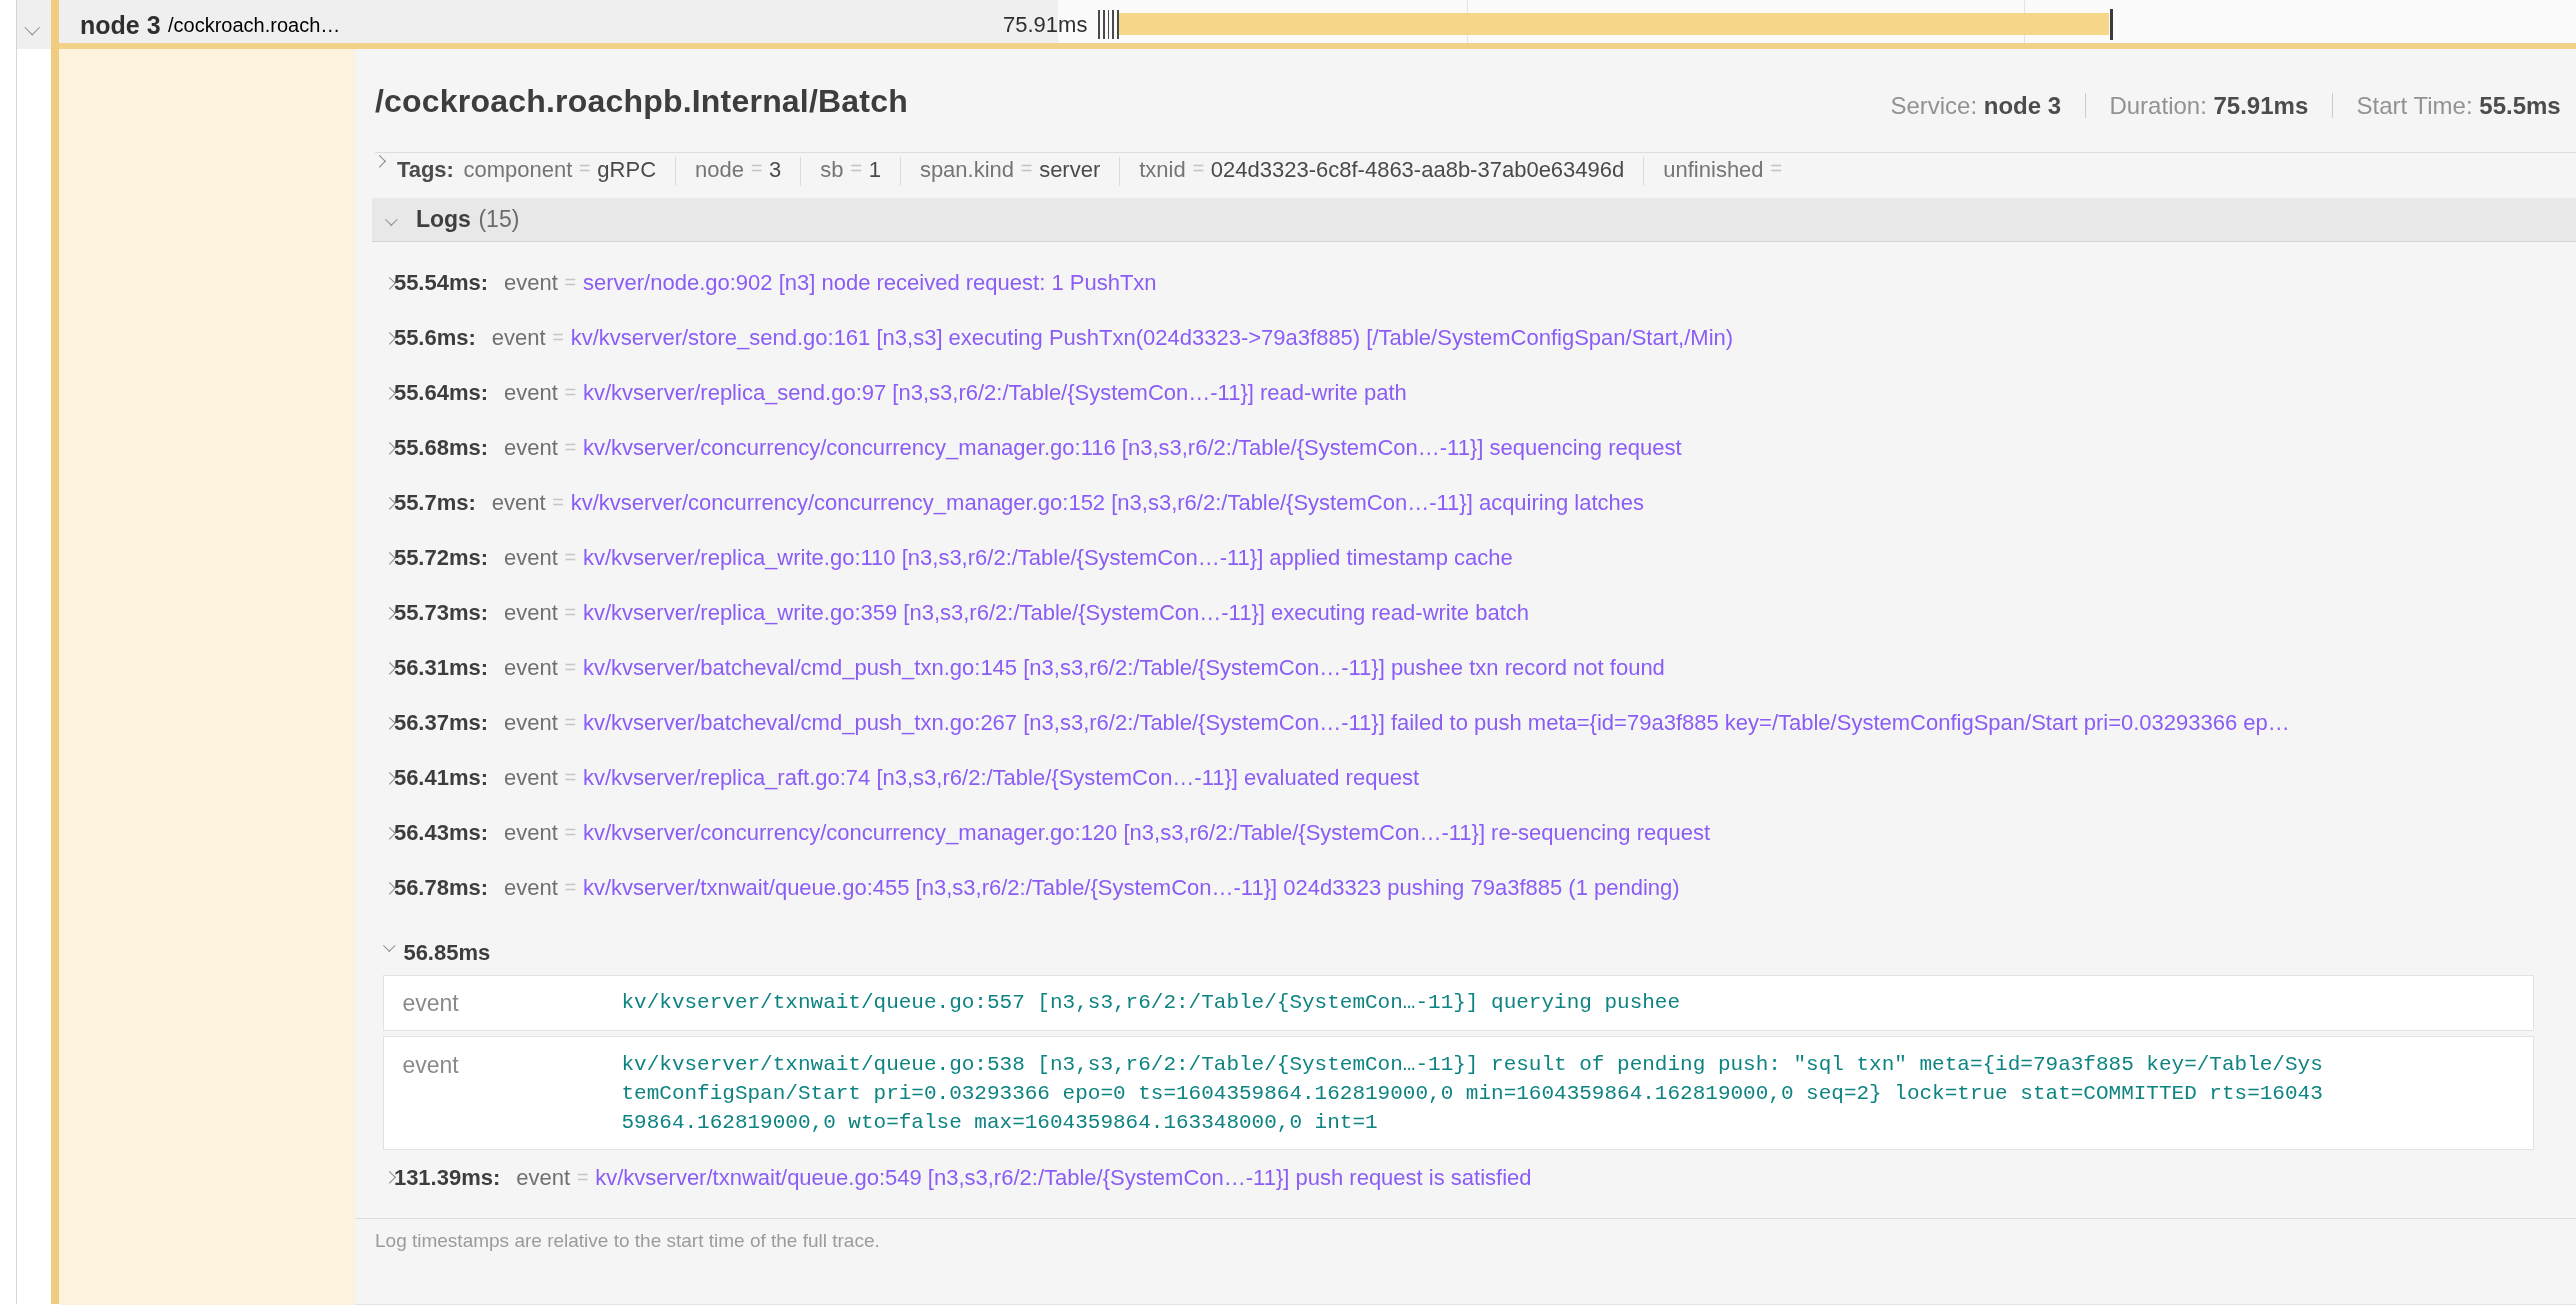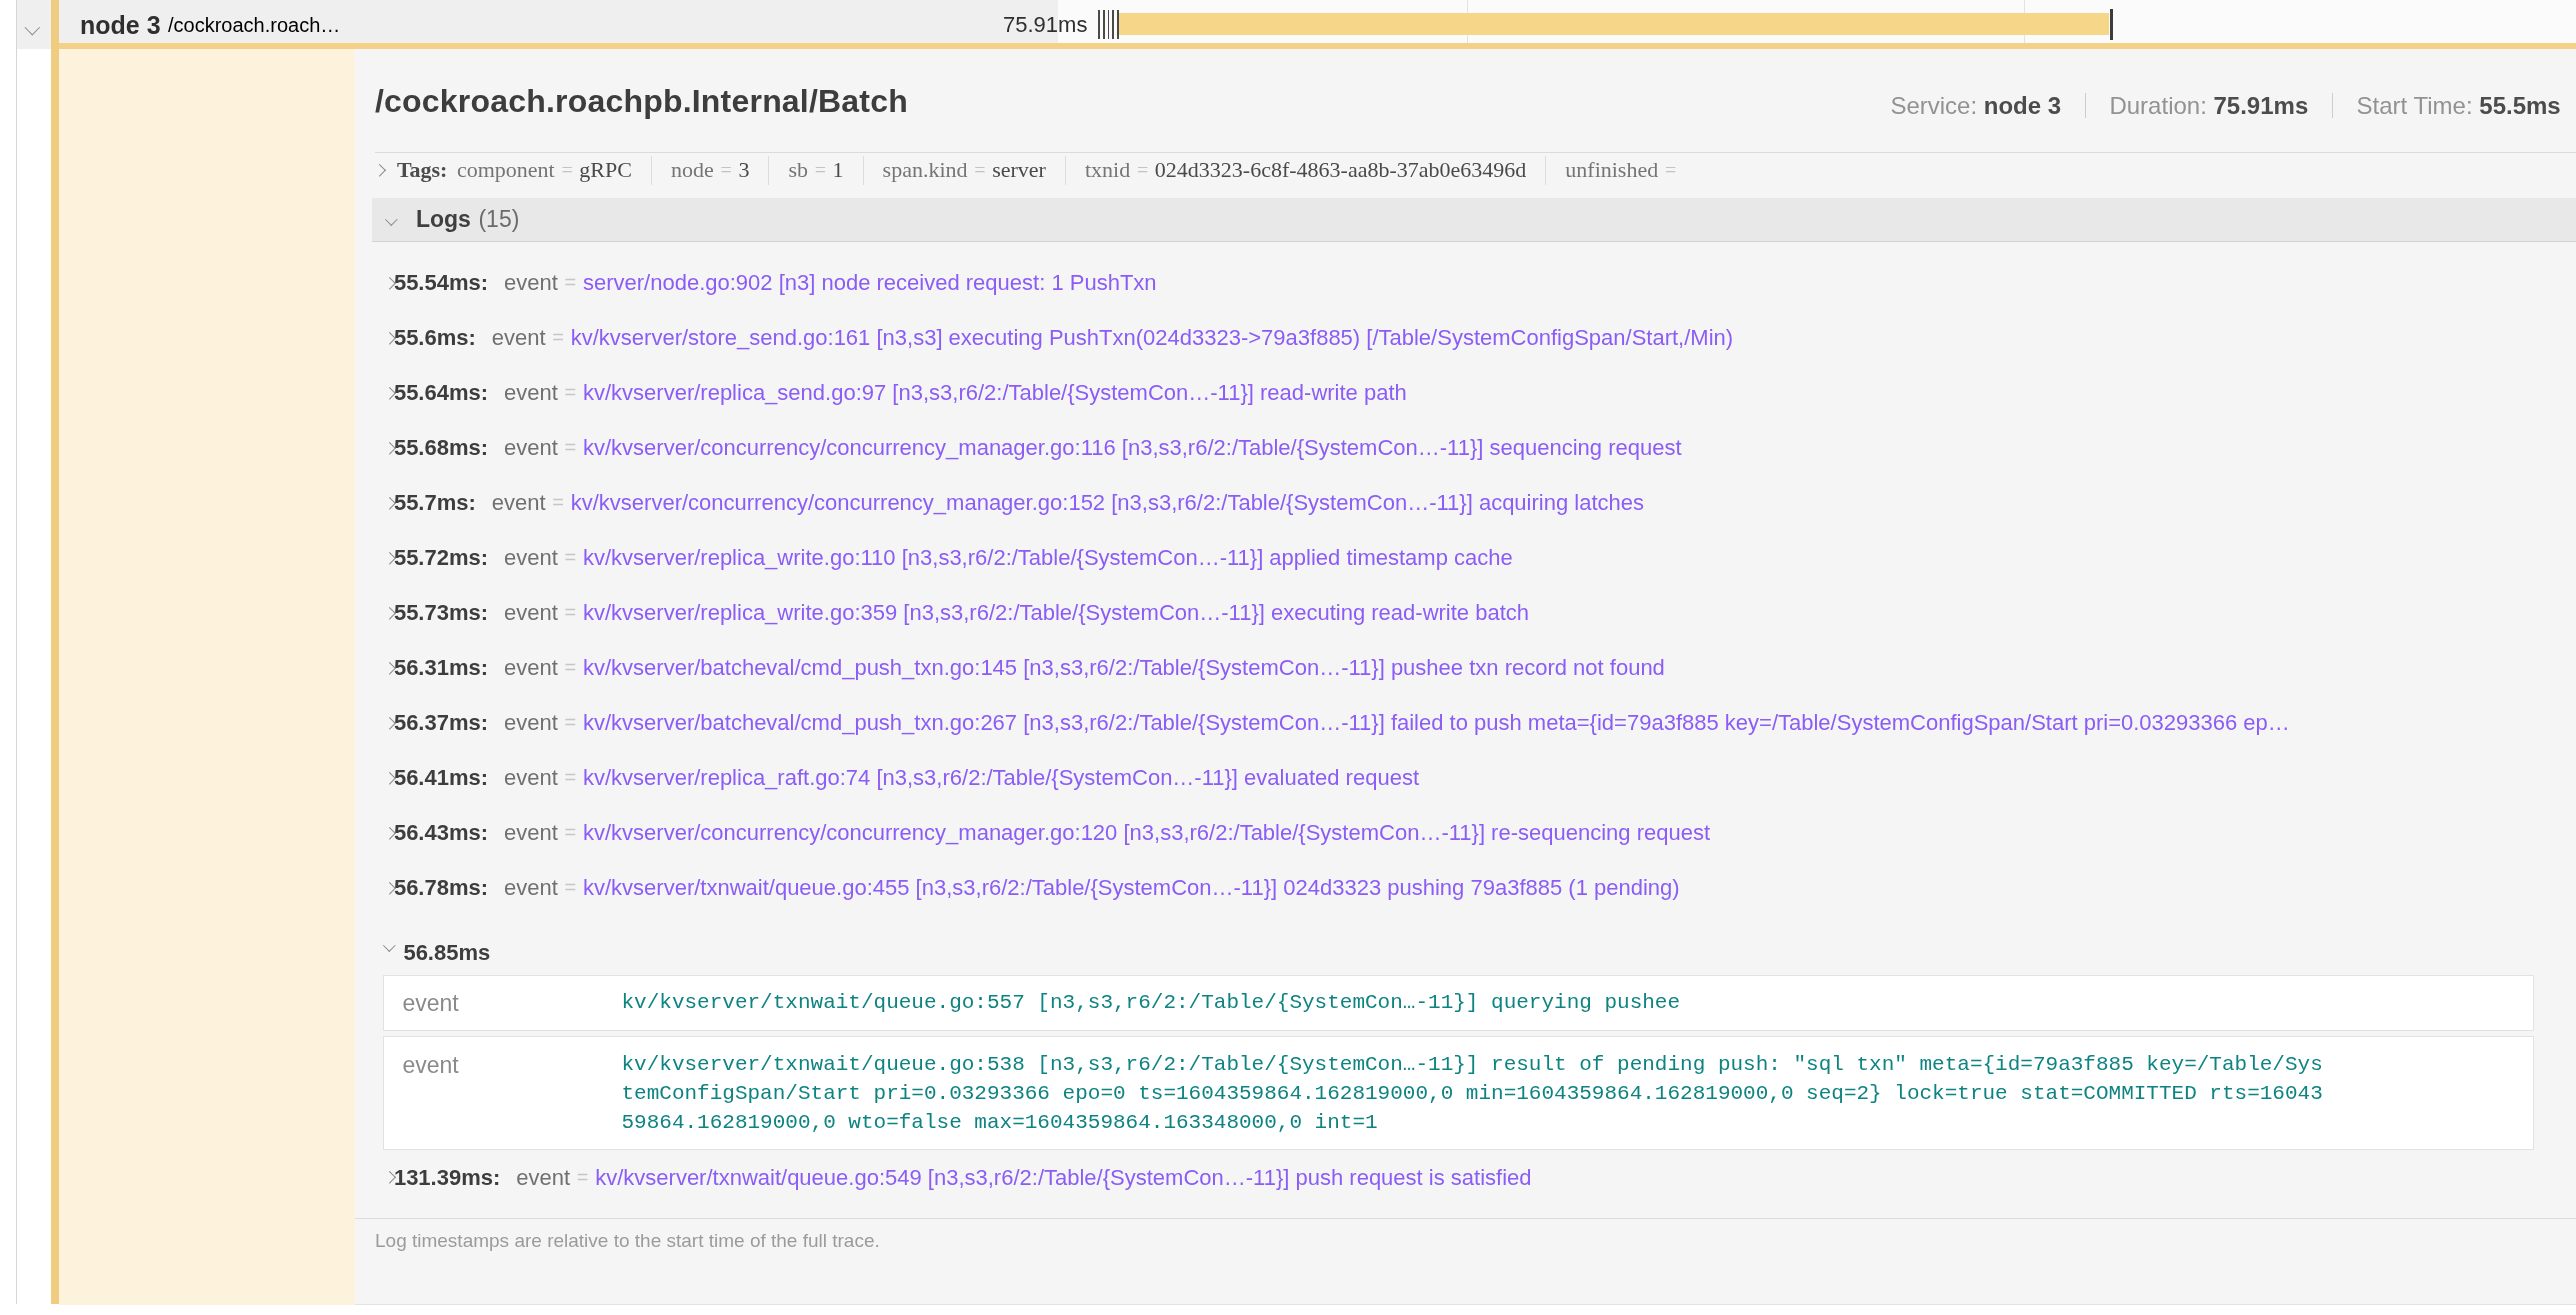--- a/index.html
+++ b/index.html
@@ -32,21 +32,21 @@
   .cream-col { position:absolute; left:59px; top:0; width:296px; height:1256px; background:#fdf2dc; }
   .detail { position:absolute; left:355px; top:0; right:0; height:1256px; background:#f5f5f5; border-bottom:1px solid #e3e3e3; }
 
   .title-row { display:flex; justify-content:space-between; align-items:flex-end; padding:32px 15.3px 0 20px; height:71px; }
   .page-title { font-size:32px; font-weight:bold; color:#3d3d3d; letter-spacing:0.2px; }
   .svc-info { font-size:24px; color:#929292; white-space:nowrap; }
   .svc-info b { color:#4c4c4c; }
   .vsep { display:inline-block; width:1px; height:25px; background:#ccc; margin:0 17px; vertical-align:-3.8px; }
   .title-divider { height:1px; background:#dcdcdc; margin:32px 0 0 20px; }
 
-  .tags-row { display:flex; align-items:center; margin:3.8px 0 0 20px; height:27px; font-size:22px; white-space:nowrap;font-family:Liberation Serif, serif; }
+  .tags-row { display:flex; margin:3.8px 0 0 20px; height:27px; font-size:22px; white-space:nowrap; }
   .tags-label { font-weight:bold; color:#4c4c4c; margin:0 9.5px 0 13.3px; }
   .tag-key { color:#757575; }
   .tag-eq  { color:#c3c3c3; margin:0 6.7px; font-size:20px; }
   .tag-val { color:#4a4a4a; }
   .tag-sep { width:1px; height:29px; background:#dcdcdc; margin:0 19px; }
 
   .logs-band { margin:14.3px 0 0 17px; height:44px; background:#e8e8e8; border-bottom:1px solid #d2d2d2;
                display:flex; align-items:center; padding-left:15.3px; font-size:23px; }
   .logs-title { font-weight:bold; color:#3f3f3f; margin-left:20px; }
   .logs-count { color:#6b6b6b; margin-left:7.6px; }

